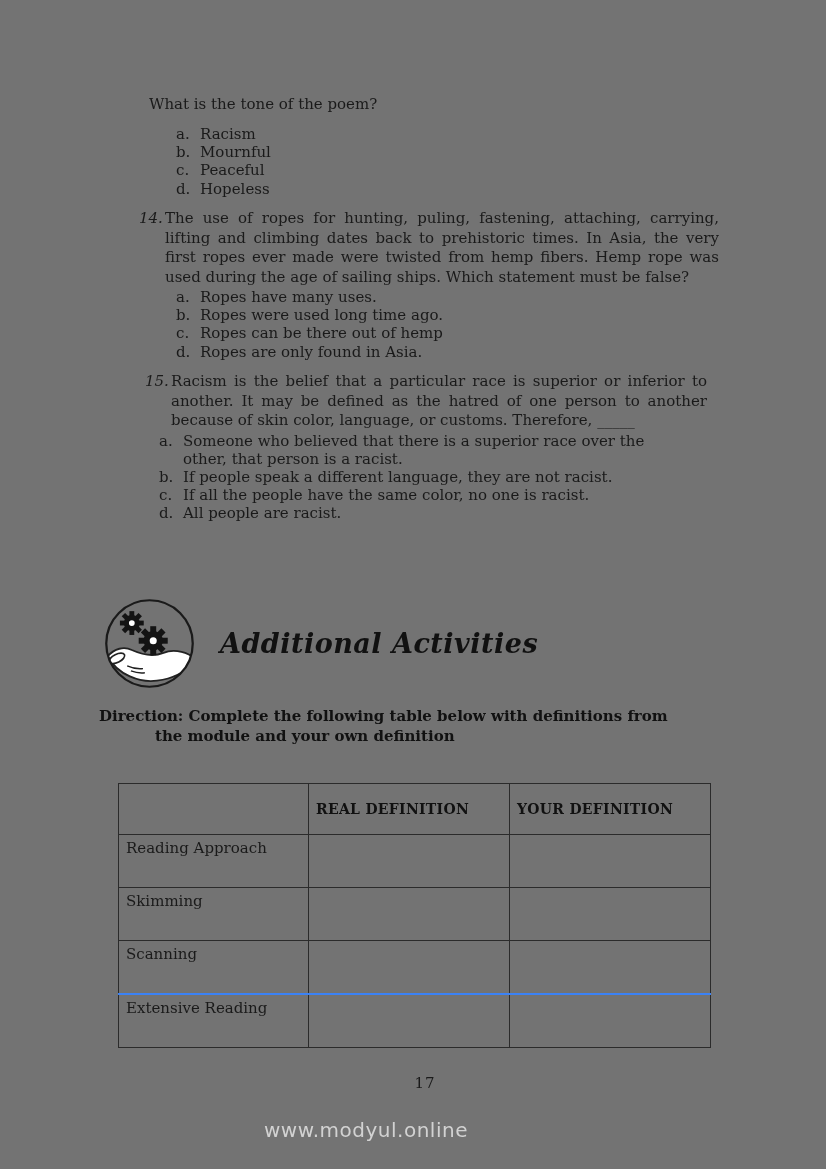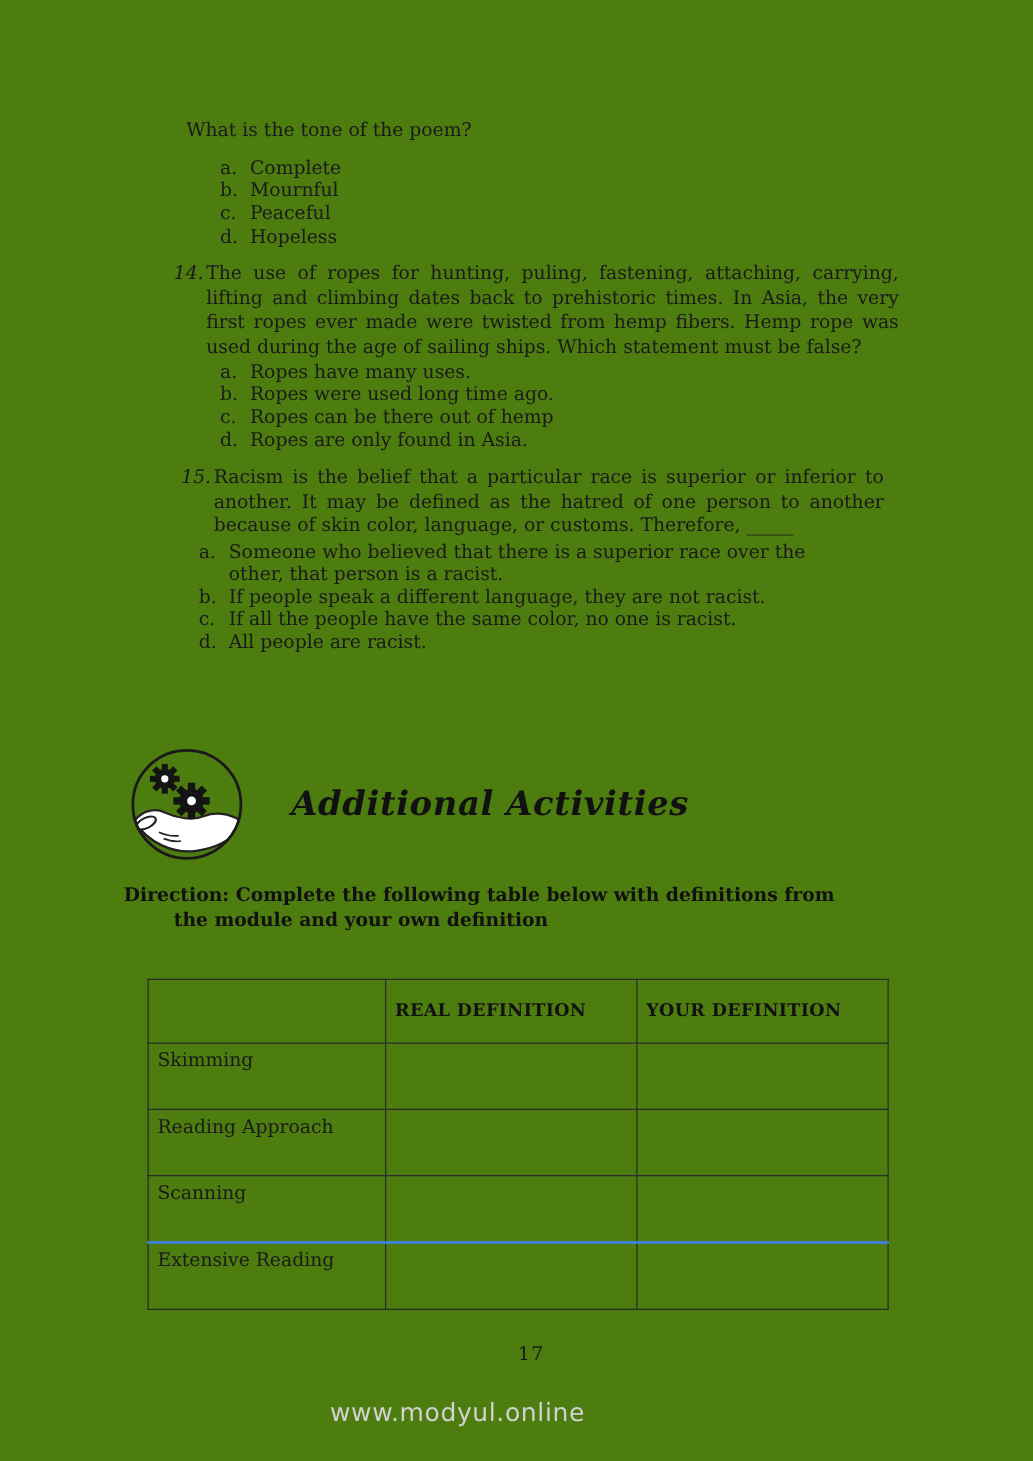--- a/index.html
+++ b/index.html
@@ -1,20 +1,20 @@
 <!DOCTYPE html>
 <html><head>
 <meta charset="utf-8">
 <style>
   html, body { margin: 0; padding: 0; background: #ffffff; }
   .page {
     position: relative;
     width: 826px;
     height: 1169px;
-    background: #4d7c0f;
+    background: #737373;
     font-family: "DejaVu Serif", "Liberation Serif", serif;
     color: #1a1a1a;
     overflow: hidden;
   }
 
   
   .q-text { font-size: 15px; line-height: 19px; }
   .q13 { position: absolute; left: 149px; top: 95px; width: 420px; }
   .q13 .options { margin-top: 11px; margin-left: 27px; }
 
@@ -34,30 +34,30 @@
   .q15 .options { margin-left: 14px; margin-top: 1px; width: 520px; }
 
   
   .section-header {
     position: absolute; left: 103px; top: 597px;
     display: flex; align-items: center; gap: 24px;
   }
   .section-icon { width: 93px; height: 93px; display: block; }
   .section-title {
     font-size: 27px; font-weight: bold; font-style: italic;
-    letter-spacing: 0.5px; color: #111; margin: 13px;
+    letter-spacing: 0.5px; color: #111; margin: 0;
     font-family: "DejaVu Serif", "Liberation Serif", serif;
   }
 
   
   .direction {
     position: absolute; left: 99px; top: 706px; width: 600px;
     font-size: 15px; font-weight: bold; line-height: 20px; color: #111;
   }
-  .direction .line2 { margin-left: 40px; }
+  .direction .line2 { margin-left: 56px; }
 
   
   .def-table {
     position: absolute; left: 118px; top: 783px;
     border-collapse: collapse; table-layout: fixed;
     width: 592px;
   }
   .def-table th, .def-table td {
     border: 1px solid #2b2b2b;
     font-size: 15px; font-weight: normal;
@@ -88,21 +88,21 @@
 </head>
 <body>
 
 <div class="page">
 
   <div class="q13">
     <div class="q-text">What is the tone of the poem?</div>
     <div class="options">
       <div class="option">
         <span class="opt-letter">a.</span>
-        <span class="opt-text">Complete</span>
+        <span class="opt-text">Racism</span>
       </div>
       <div class="option">
         <span class="opt-letter">b.</span>
         <span class="opt-text">Mournful</span>
       </div>
       <div class="option">
         <span class="opt-letter">c.</span>
         <span class="opt-text">Peaceful</span>
       </div>
       <div class="option">
@@ -212,26 +212,26 @@
     </colgroup>
     <thead>
       <tr>
         <th></th>
         <th>REAL DEFINITION</th>
         <th>YOUR DEFINITION</th>
       </tr>
     </thead>
     <tbody>
       <tr>
+        <th>Reading Approach</th>
+        <td></td>
+        <td></td>
+      </tr>
+      <tr>
         <th>Skimming</th>
-        <td></td>
-        <td></td>
-      </tr>
-      <tr>
-        <th>Reading Approach</th>
         <td></td>
         <td></td>
       </tr>
       <tr>
         <th>Scanning</th>
         <td></td>
         <td></td>
       </tr>
       <tr class="thick-top">
         <th>Extensive Reading</th>

